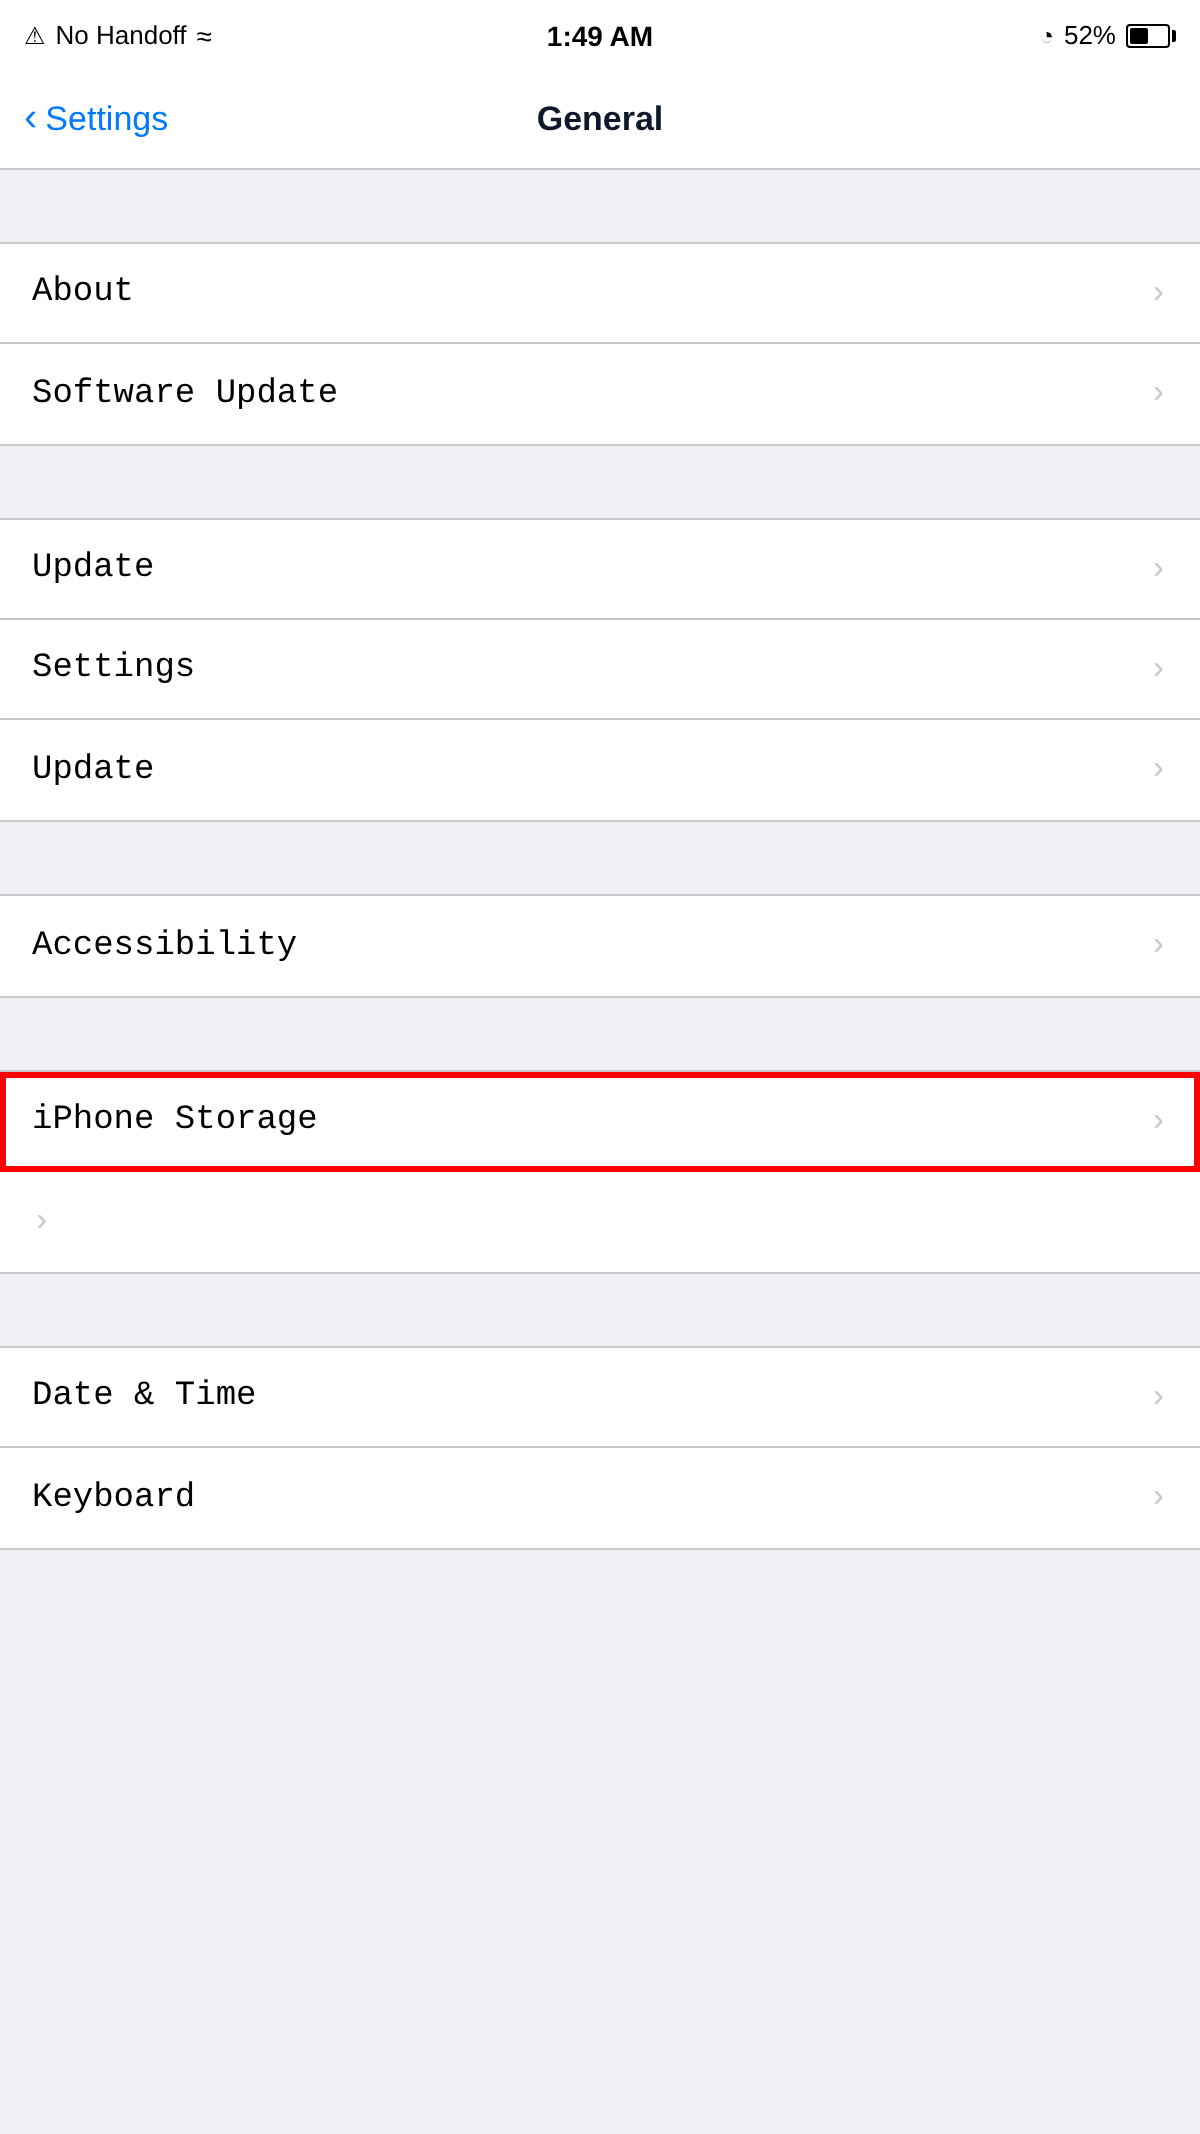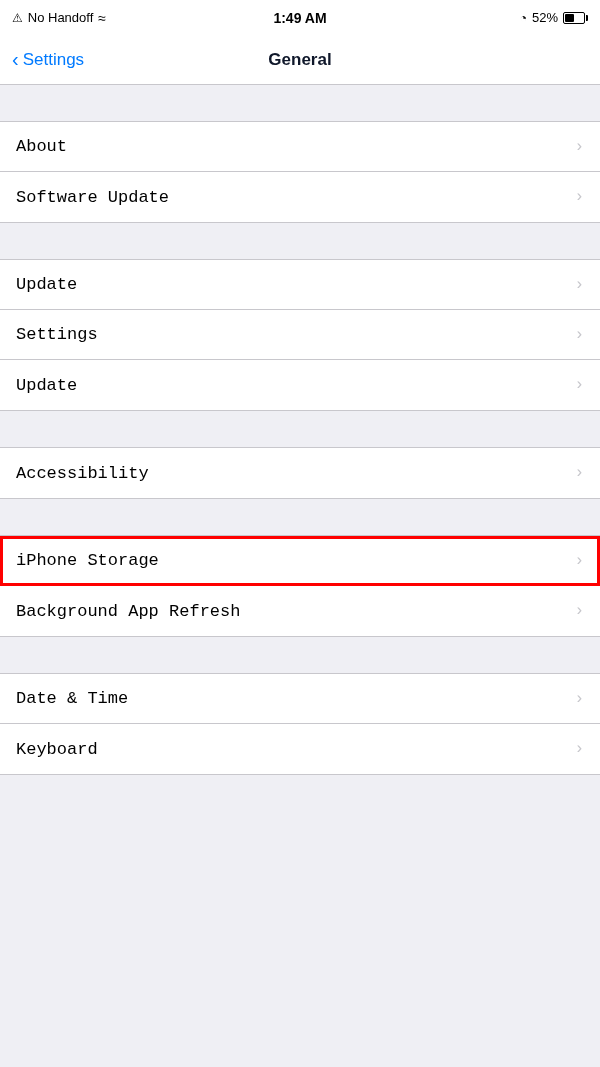--- a/index.html
+++ b/index.html
@@ -217,21 +217,20 @@
     </div>
   </div>
 
   <div class="section-gap"></div>
   <div class="group">
     <div class="row row-highlighted">
       <span class="row-label">iPhone Storage</span>
       <span class="row-chevron">›</span>
     </div>
     <div class="row">
-      <span class="row-label">Background App Refresh</span>
       <span class="row-chevron">›</span>
     </div>
   </div>
 
   <div class="section-gap"></div>
   <div class="group">
     <div class="row">
       <span class="row-label">Date &amp; Time</span>
       <span class="row-chevron">›</span>
     </div>

